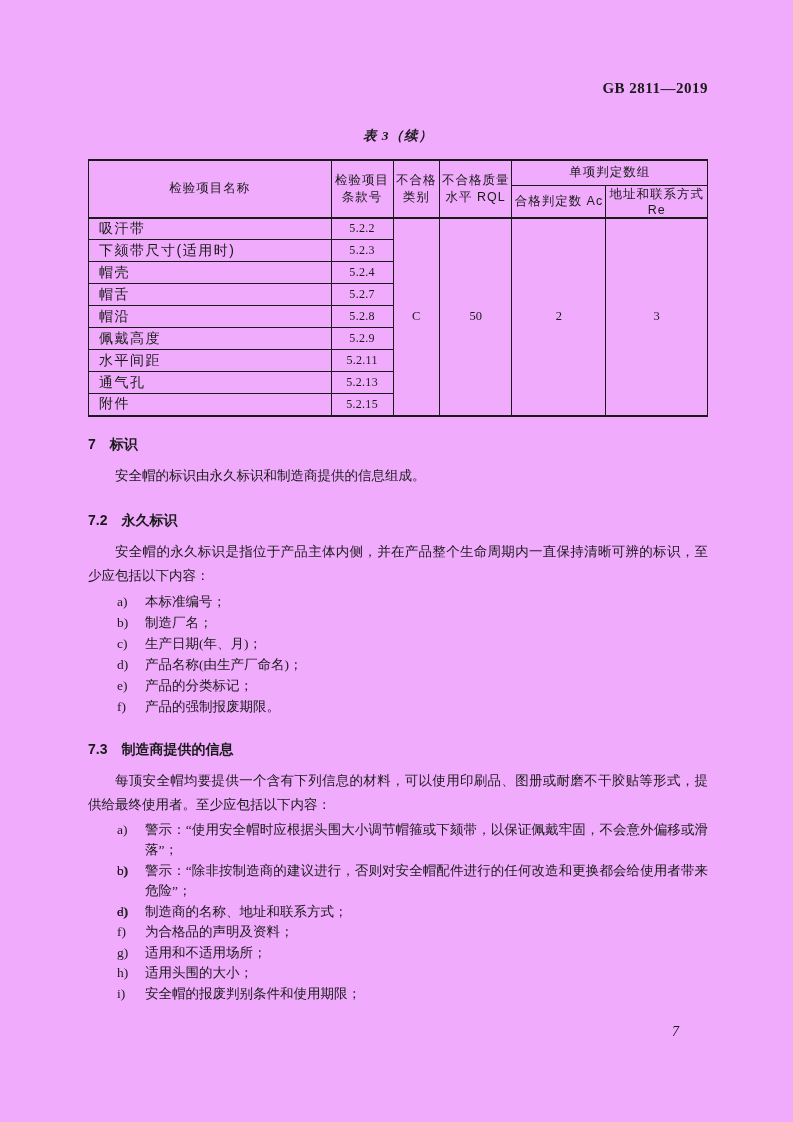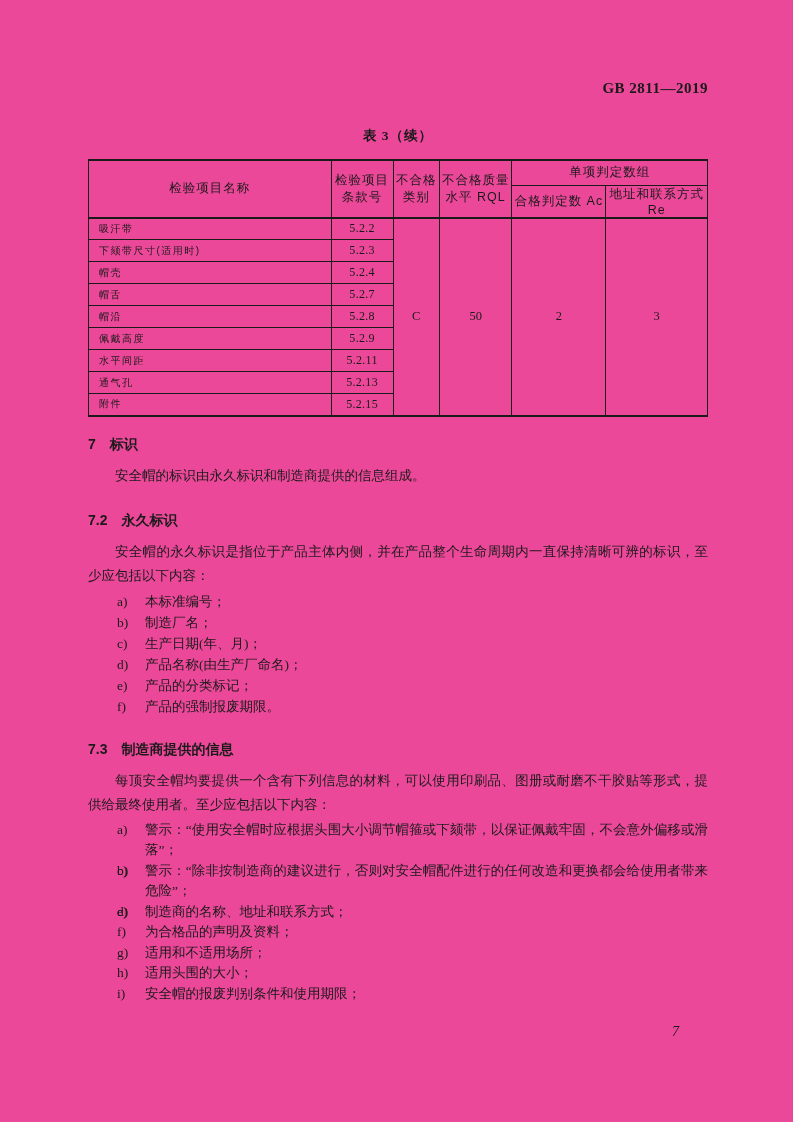--- a/index.html
+++ b/index.html
@@ -1,20 +1,20 @@
 <!DOCTYPE html>
 <html><head>
 <meta charset="utf-8">
 <style>
   * { margin:0; padding:0; box-sizing:border-box; }
   html,body { background:#e8e8e8; }
   .page {
     position:relative;
     width:793px; height:1122px;
-    background:#ec4899;
+    background:#f0abfc;
     color:#1a1a1a;
     font-family:"Liberation Serif","DejaVu Serif",serif;
     margin:0 auto;
     overflow:hidden;
   }
   .content {
     position:absolute;
     left:88px; top:0;
     width:620px;
   }
@@ -24,20 +24,21 @@
     font-size:15px;
     font-weight:bold;
     letter-spacing:0.5px;
   }
   .table-title {
     margin-top:30px;
     text-align:center;
     font-size:13.5px;
     font-weight:bold;
     letter-spacing:1px;
+    font-style:italic;
   }
   table {
     width:100%;
     margin-top:14px;
     border-collapse:collapse;
     border-top:2.5px solid #1a1a1a;
     border-bottom:2.5px solid #1a1a1a;
     font-size:12.5px;
   }
   th, td { border:1px solid #1a1a1a; text-align:center; vertical-align:middle; }
@@ -49,21 +50,21 @@
     height:25px;
   }
   thead .hdr-bottom { border-bottom:2px solid #1a1a1a; }
   thead .hline { display:block; line-height:17px; }
   tbody tr { height:22px; }
   td.cell-name {
     text-align:left;
     padding-left:10px;
     letter-spacing:1.5px;
     font-family:"Liberation Sans","DejaVu Sans",sans-serif;
-    font-size:10px;
+    font-size:14px;
   }
   td.cell-num { font-size:12px; letter-spacing:0.3px; }
   td.cell-merged { font-size:12.5px; }
   .h-l1, .h-l2 {
     font-family:"Liberation Sans","DejaVu Sans",sans-serif;
     font-weight:bold;
     font-size:14px;
     line-height:15px;
   }
   .h-l1 { margin-top:20px; }

